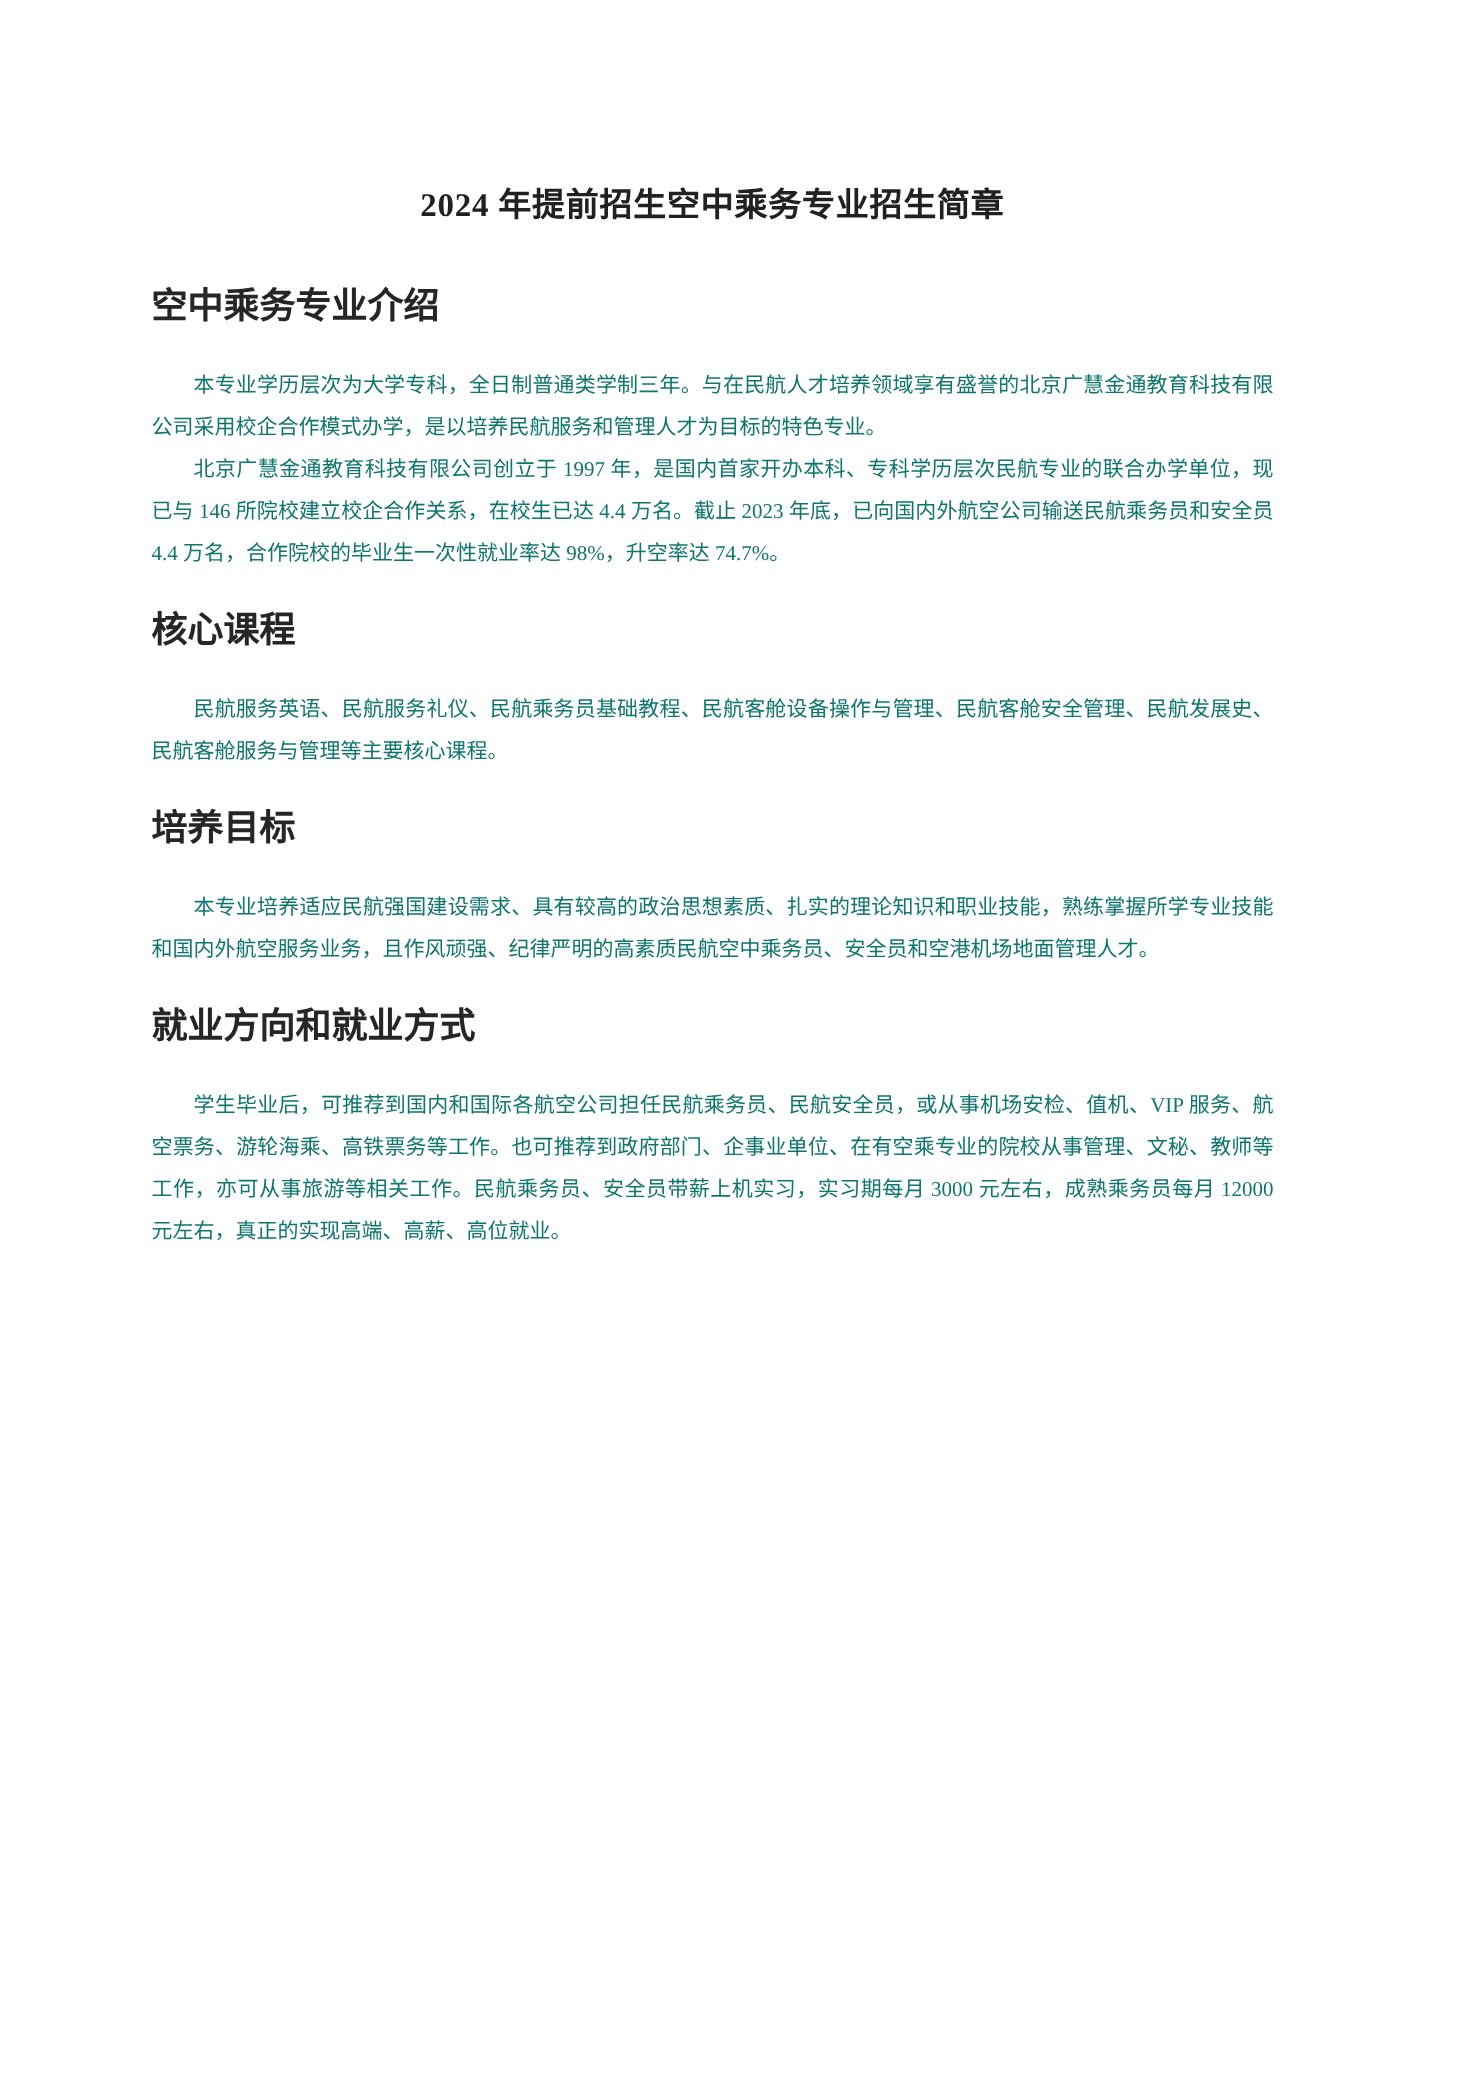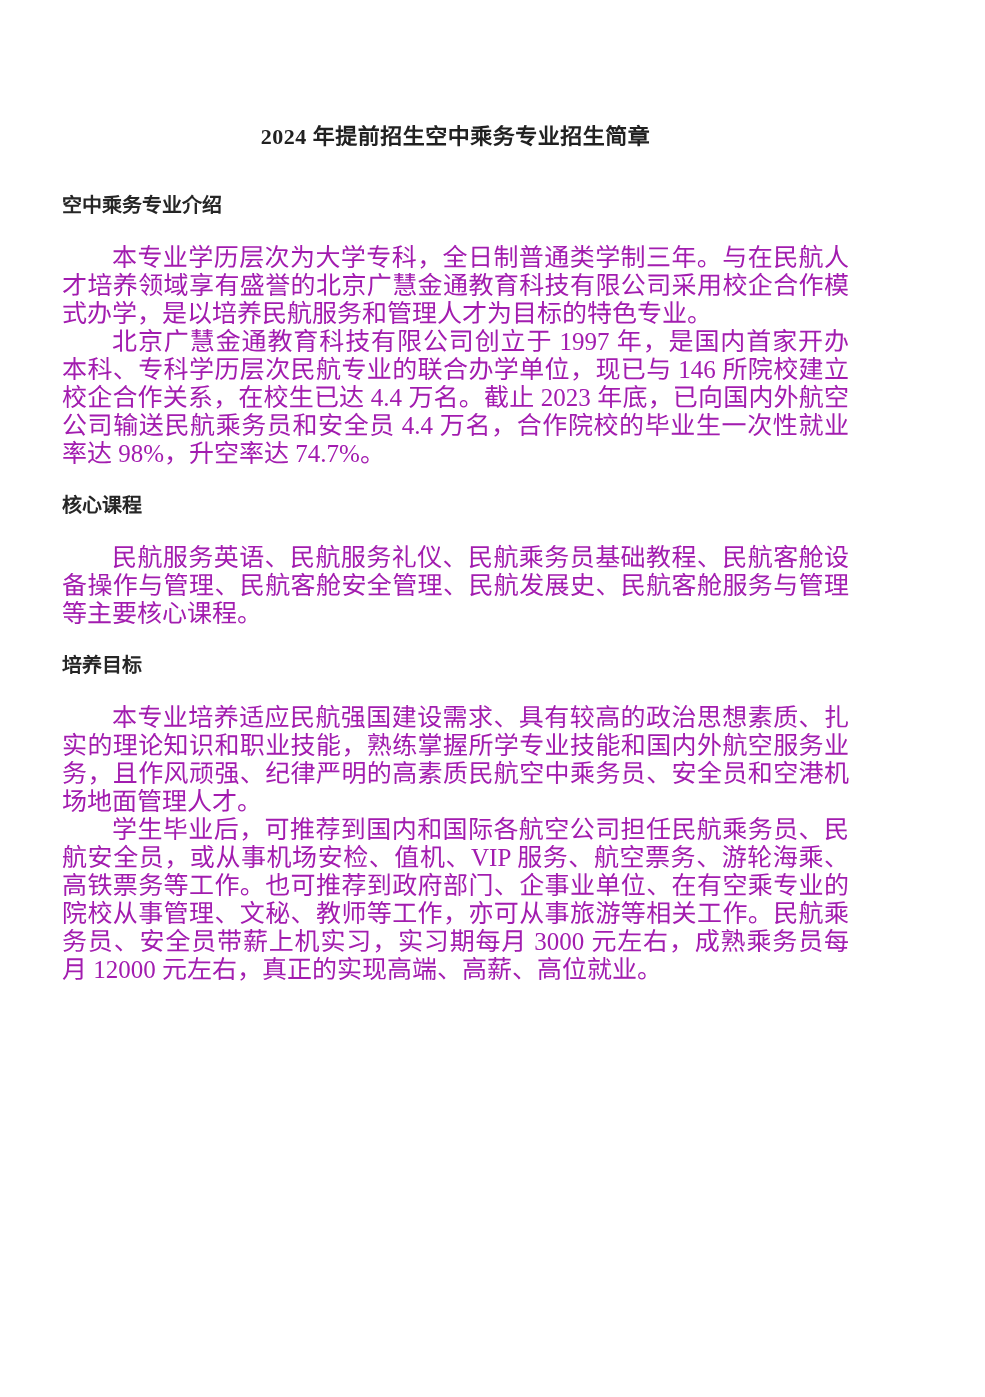--- a/index.html
+++ b/index.html
@@ -11,45 +11,45 @@
     width: 985px;
     height: 1397px;
     position: relative;
     overflow: hidden;
     font-family: "Liberation Serif", "DejaVu Serif", serif;
   }
   .page {
     box-sizing: border-box;
     width: 985px;
     height: 1397px;
-    padding: 122px 136px 0 62px;
+    padding: 122px 136px 0 101px;
     background: #ffffff;
   }
   .doc-title {
     margin: 0 0 40px 0;
     font-size: 22px;
     line-height: 30px;
     font-weight: bold;
     text-align: center;
     color: #212121;
     letter-spacing: 0.5px;
   }
   .section-heading {
     margin: 24px 0 26px 0;
-    font-size: 20px;
+    font-size: 24px;
     line-height: 26px;
     font-weight: bold;
     color: #262626;
     text-align: left;
   }
   .body-para {
     margin: 0;
-    font-size: 25px;
+    font-size: 14px;
     line-height: 28px;
-    color: #a21caf;
+    color: #0f766e;
     text-align: justify;
     text-justify: inter-ideograph;
     text-indent: 2em;
     overflow-wrap: break-word;
   }
   .doc-section {
     margin: 0;
   }
 </style>
 </head>
@@ -71,16 +71,17 @@
   </section>
 
   <section class="doc-section">
     <h2 class="section-heading">培养目标</h2>
     <p class="body-para">本专业培养适应民航强国建设需求、具有较高的政治思想素质、扎实的理论知识和职业技能，熟练掌握所学专业技能和国内外航空服务业务，且作风顽强、纪律严明的高素质民航空中乘务员、安全员和空港机场地面管理人才。</p>
   </section>
 
 
 
   <section class="doc-section">
+    <h2 class="section-heading">就业方向和就业方式</h2>
     <p class="body-para">学生毕业后，可推荐到国内和国际各航空公司担任民航乘务员、民航安全员，或从事机场安检、值机、VIP 服务、航空票务、游轮海乘、高铁票务等工作。也可推荐到政府部门、企事业单位、在有空乘专业的院校从事管理、文秘、教师等工作，亦可从事旅游等相关工作。民航乘务员、安全员带薪上机实习，实习期每月 3000 元左右，成熟乘务员每月 12000 元左右，真正的实现高端、高薪、高位就业。</p>
   </section>
 
 </div>
 
 </body></html>

